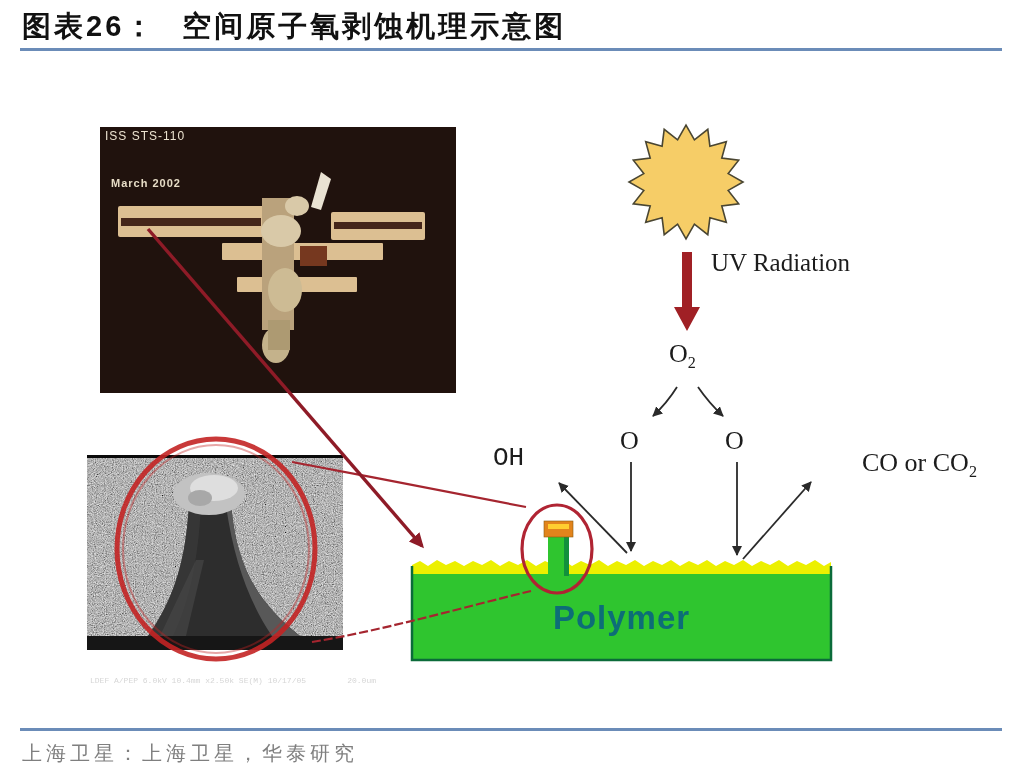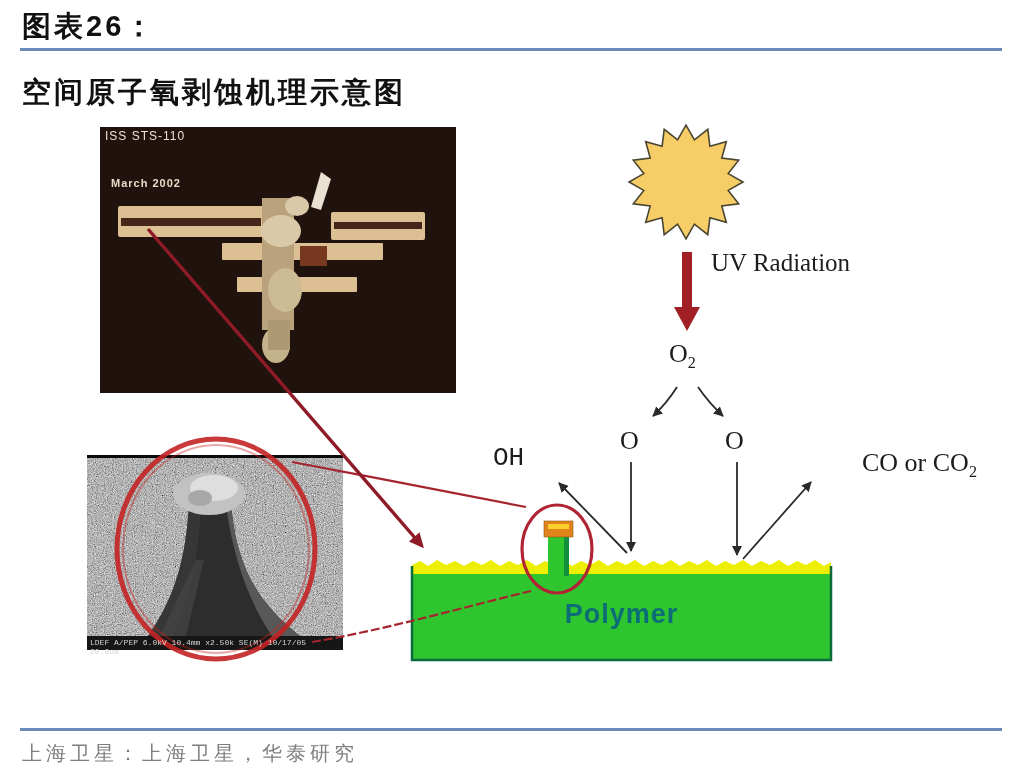--- a/index.html
+++ b/index.html
@@ -1,42 +1,42 @@
 <!DOCTYPE html>
 <html><head>
 <meta charset="utf-8">
 <style>
   html,body{margin:0;padding:0;background:#ffffff;}
   .canvas{position:relative;width:1024px;height:782px;background:#ffffff;overflow:hidden;
           font-family:"Liberation Sans",sans-serif;}
-  .abs{position:absolute;flex-direction:column;}
+  .abs{position:absolute;}
   
   .title-row{left:22px;top:7px;display:flex;gap:26px;align-items:baseline;}
   .fig-label,.fig-title{font-weight:bold;font-size:29px;color:#111111;letter-spacing:3px;
           font-family:"Liberation Sans",sans-serif;white-space:nowrap;}
   .rule{background:#6b8cb8;}
   .top-rule{left:20px;top:48px;width:982px;height:3px;}
   .bottom-rule{left:20px;top:728px;width:982px;height:3px;}
   
   .iss-cap1{left:105px;top:129px;font-weight:normal;font-size:12px;color:#ece3d0;letter-spacing:1px;}
   .iss-cap2{left:111px;top:148px;font-weight:bold;font-size:11px;color:#e6dcc6;letter-spacing:1px;margin-top:29px;}
   
-  .sem-info{left:90px;top:638px;width:286px;display:flex;justify-content:space-between;
+  .sem-info{left:90px;top:676px;width:286px;display:flex;justify-content:space-between;
           font-size:8px;color:#d6d6d6;font-family:"Liberation Mono",monospace;}
   
   .dlabel{color:#1c1c1c;font-family:"Liberation Serif",serif;font-size:26px;white-space:nowrap;}
   .dlabel sub{font-size:0.62em;}
   .uv-label{left:711px;top:249px;font-size:25px;}
   .o2-label{left:669px;top:339px;}
   .o-left{left:620px;top:426px;}
   .o-right{left:725px;top:426px;}
   .oh-label{left:493px;top:443px;font-family:Liberation Mono, monospace;}
   .co-label{left:822px;top:448px;margin-left:40px;}
   .polymer-label{left:412px;top:599px;width:419px;text-align:center;font-weight:bold;
-          font-size:27px;color:#0d6d77;letter-spacing:1px;
+          font-size:33px;color:#0d6d77;letter-spacing:1px;
           font-family:"Liberation Sans",sans-serif;}
   
   .source-row{left:22px;top:740px;font-size:20px;color:#7f7f7f;letter-spacing:4px;
           font-family:"Liberation Serif",serif;white-space:nowrap;}
   svg.layer{position:absolute;left:0;top:0;}
 </style>
 </head>
 <body>
 
 <div class="canvas">

